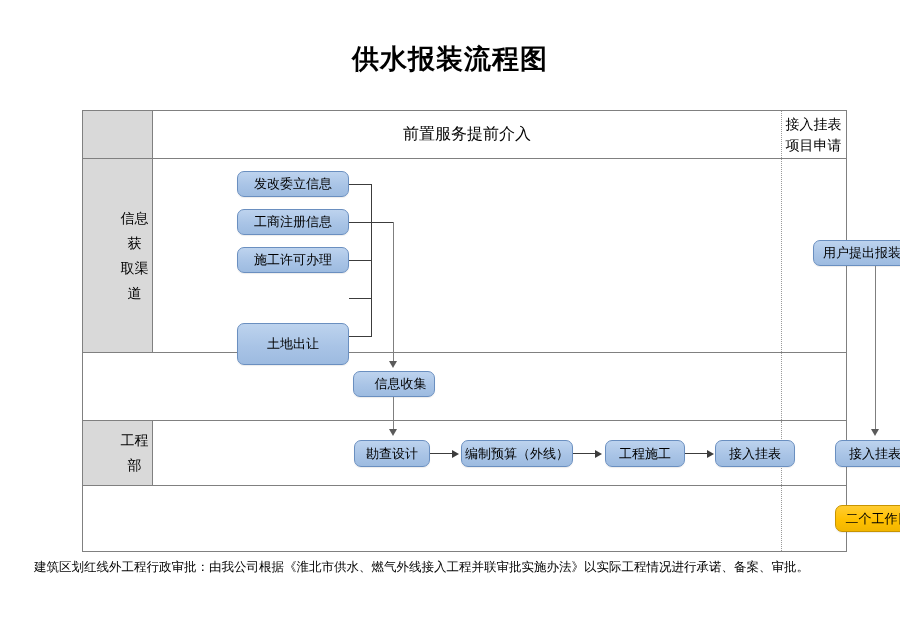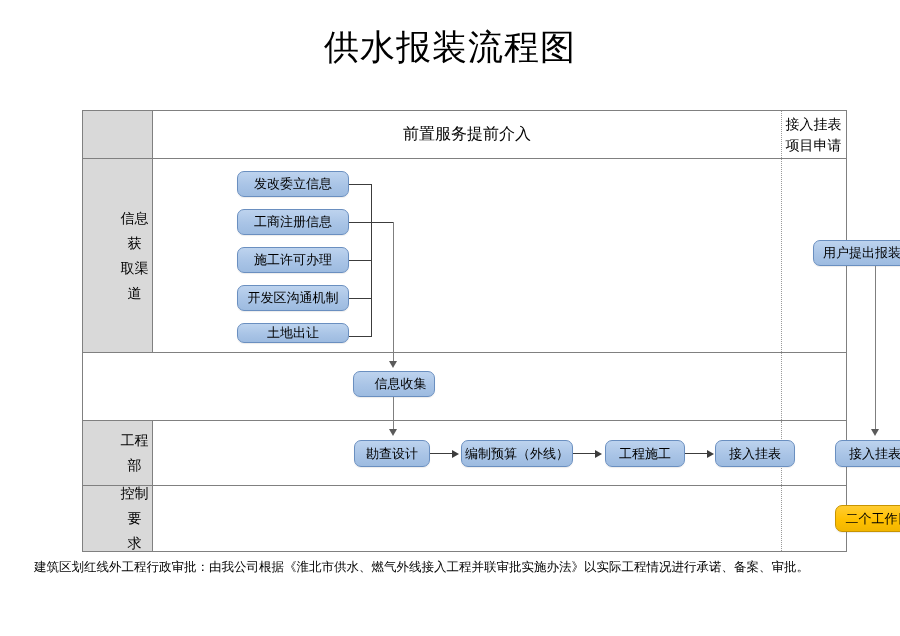--- a/index.html
+++ b/index.html
@@ -14,26 +14,26 @@
     font-family: "DejaVu Sans", "Liberation Sans", sans-serif;
     color: #000000;
     position: relative;
     overflow: hidden;
   }
 
   
   .page-title {
     position: absolute;
     left: 0;
-    top: 24px;
+    top: 41px;
     width: 900px;
     text-align: center;
     font-family: "DejaVu Serif", "Liberation Serif", serif;
-    font-size: 35px;
-    font-weight: 400;
+    font-size: 27px;
+    font-weight: 700;
     letter-spacing: 1px;
     color: #000;
   }
 
   
   .chart-table {
     position: absolute;
     left: 82px;
     top: 110px;
     width: 765px;
@@ -210,22 +210,21 @@
     <div class="row-label">
       <span>信息获</span>
       <span>取渠道</span>
     </div>
     <div class="row-body">
       <div class="zone-divider"></div>
 
       <div class="node" style="left:84px; top:12px; width:112px; height:26px;font-family:Liberation Mono, monospace;">发改委立信息</div>
       <div class="node" style="left:84px; top:50px; width:112px; height:26px;">工商注册信息</div>
       <div class="node" style="left:84px; top:88px; width:112px; height:26px;">施工许可办理</div>
-      <div class="node" style="left:84px; top:126px; width:112px; height:26px;">开发区沟通机制</div>
-      <div class="node" style="left:84px; top:164px; width:112px; height:20px;">土地出让</div>
+      <div class="node" style="left:84px; top:164px; width:112px; height:42px;">土地出让</div>
 
       <div class="line-h" style="left:196px; top:25px;  width:22px;"></div>
       <div class="line-h" style="left:196px; top:63px;  width:22px;"></div>
       <div class="line-h" style="left:196px; top:101px; width:22px;"></div>
       <div class="line-h" style="left:196px; top:139px; width:22px;"></div>
       <div class="line-h" style="left:196px; top:177px; width:22px;"></div>
 
       <div class="line-v" style="left:218px; top:25px; height:153px;"></div>
 
       <div class="line-h" style="left:218px; top:63px; width:22px;"></div>
@@ -282,24 +281,20 @@
       <div class="node" style="left:562px; top:19px; width:80px; height:27px;">接入挂表</div>
 
       <div class="line-gray-v" style="left:722px; top:0px; height:9px;"></div>
       <div class="arrow-down" style="left:718px; top:8px;"></div>
 
       <div class="node" style="left:682px; top:19px; width:80px; height:27px;">接入挂表</div>
     </div>
   </div>
 
   <div class="row last" style="top:375px; height:65px;">
-    <div class="row-label">
-      <span>控制要</span>
-      <span>求</span>
-    </div>
     <div class="row-body">
       <div class="zone-divider"></div>
       <div class="node orange" style="left:682px; top:19px; width:86px; height:27px;">二个工作日</div>
     </div>
   </div>
 
 </div>
 
 <div class="footer-note">建筑区划红线外工程行政审批：由我公司根据《淮北市供水、燃气外线接入工程并联审批实施办法》以实际工程情况进行承诺、备案、审批。</div>
 

